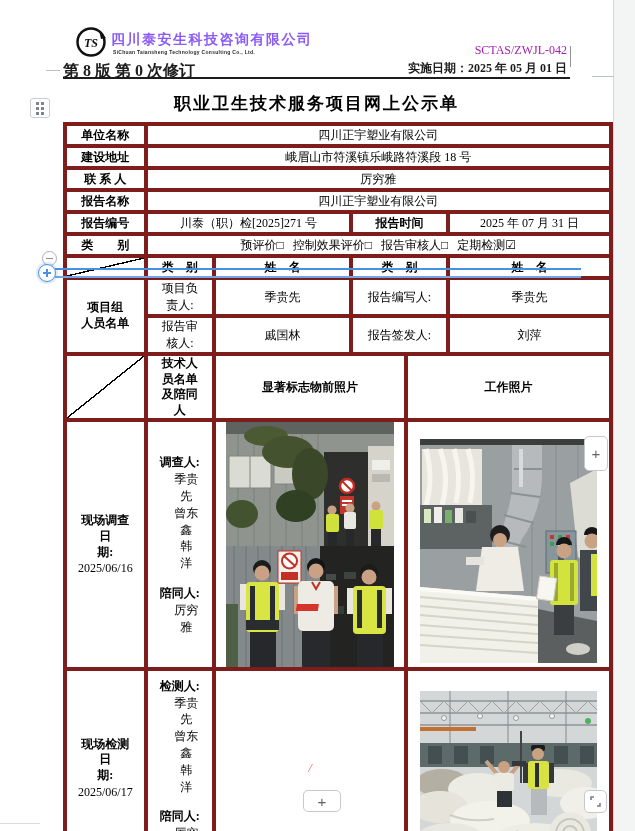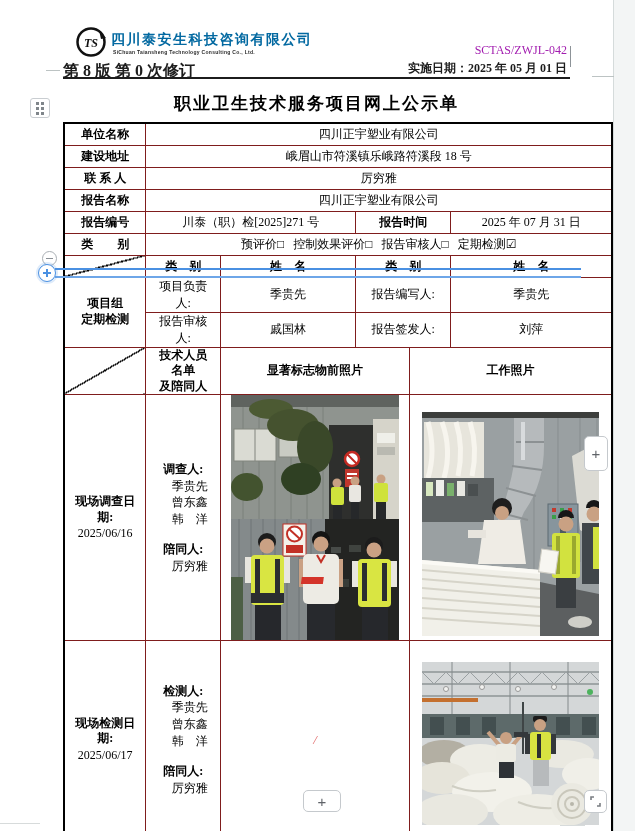--- a/index.html
+++ b/index.html
@@ -2,33 +2,33 @@
 <html><head>
 <meta charset="utf-8">
 <style>
   html,body{margin:0;padding:0;background:#fff;}
   .stage{position:relative;width:635px;height:831px;background:#f3f5f5;overflow:hidden;
          font-family:"Liberation Serif","DejaVu Serif",serif;color:#000;}
   .page{position:absolute;left:0;top:0;width:614px;height:831px;background:#fff;border-right:1px solid #d5dbdb;box-sizing:border-box;}
 
   
   .logo{position:absolute;left:75px;top:26px;}
-  .company-cn{position:absolute;left:111px;top:31px;font-family:"Liberation Sans",sans-serif;font-weight:bold;font-size:14px;letter-spacing:1.5px;color:#0369a1;}
+  .company-cn{position:absolute;left:111px;top:31px;font-family:"Liberation Sans",sans-serif;font-weight:bold;font-size:14px;letter-spacing:1.5px;color:#8b5cf6;}
   .company-en{position:absolute;left:113px;top:49px;font-family:"Liberation Sans",sans-serif;font-weight:bold;font-size:5px;letter-spacing:.3px;color:#2b2b2b;}
   .revision{position:absolute;left:63px;top:61px;font-size:16px;font-weight:bold;color:#1d1d1d;}
   .doc-code{position:absolute;right:46px;top:43px;font-size:12px;color:#a21caf;text-align:right;}
   .impl-date{position:absolute;right:46px;top:60px;font-size:12px;font-weight:bold;color:#1d1d1d;text-align:left;}
   .header-rule{position:absolute;left:63px;top:77px;width:507px;height:2px;background:#1c1c1c;}
   .mark{position:absolute;background:#bcc3c3;}
   .caret{position:absolute;left:570px;top:46px;width:1px;height:21px;background:#8d9398;}
   .doc-title{position:absolute;left:63px;top:92px;width:507px;text-align:center;font-size:17px;font-weight:bold;letter-spacing:2px;}
 
   
   table.form{position:absolute;left:63px;top:122px;border-collapse:collapse;table-layout:fixed;border:2px solid #000;font-size:12px;}
-  .form th,.form td{border:1px solid #7f1d1d;padding:0 10px;text-align:center;vertical-align:middle;font-weight:normal;overflow:hidden;}
+  .form th,.form td{border:4px solid #7f1d1d;padding:0 10px;text-align:center;vertical-align:middle;font-weight:normal;overflow:hidden;}
   .form th{font-weight:bold;}
   .preline{white-space:pre-line;line-height:1.3;}
   .opts span{margin:0 3px;white-space:nowrap;}
   .diag{background:linear-gradient(to bottom right,transparent calc(50% - .7px),#000 calc(50% - .7px),#000 calc(50% + .7px),transparent calc(50% + .7px));}
   .datecell{text-align:left;padding:0 1px 0 2px;}
   .datecell .dlabel{font-weight:bold;white-space:pre-line;line-height:1.3;}
   .datecell .dval{line-height:1.35;}
   .personcell{text-align:left;padding-left:5px;line-height:1.4;}
   .personcell .role{font-weight:bold;}
   .personcell .pname{padding-left:13px;}
@@ -122,21 +122,21 @@
       </tr>
       <tr style="height:22px">
         <td class="diag"></td>
         <th>类　别</th>
         <th>姓　名</th>
         <th colspan="2">类　别</th>
         <th>姓　名</th>
       </tr>
       <tr style="height:19px">
         <th rowspan="2" class="preline">项目组
-定期检测</th>
+人员名单</th>
         <td>项目负责人:</td>
         <td>季贵先</td>
         <td colspan="2">报告编写人:</td>
         <td>季贵先</td>
       </tr>
       <tr style="height:18px">
         <td>报告审核人:</td>
         <td>戚国林</td>
         <td colspan="2">报告签发人:</td>
         <td>刘萍</td>

